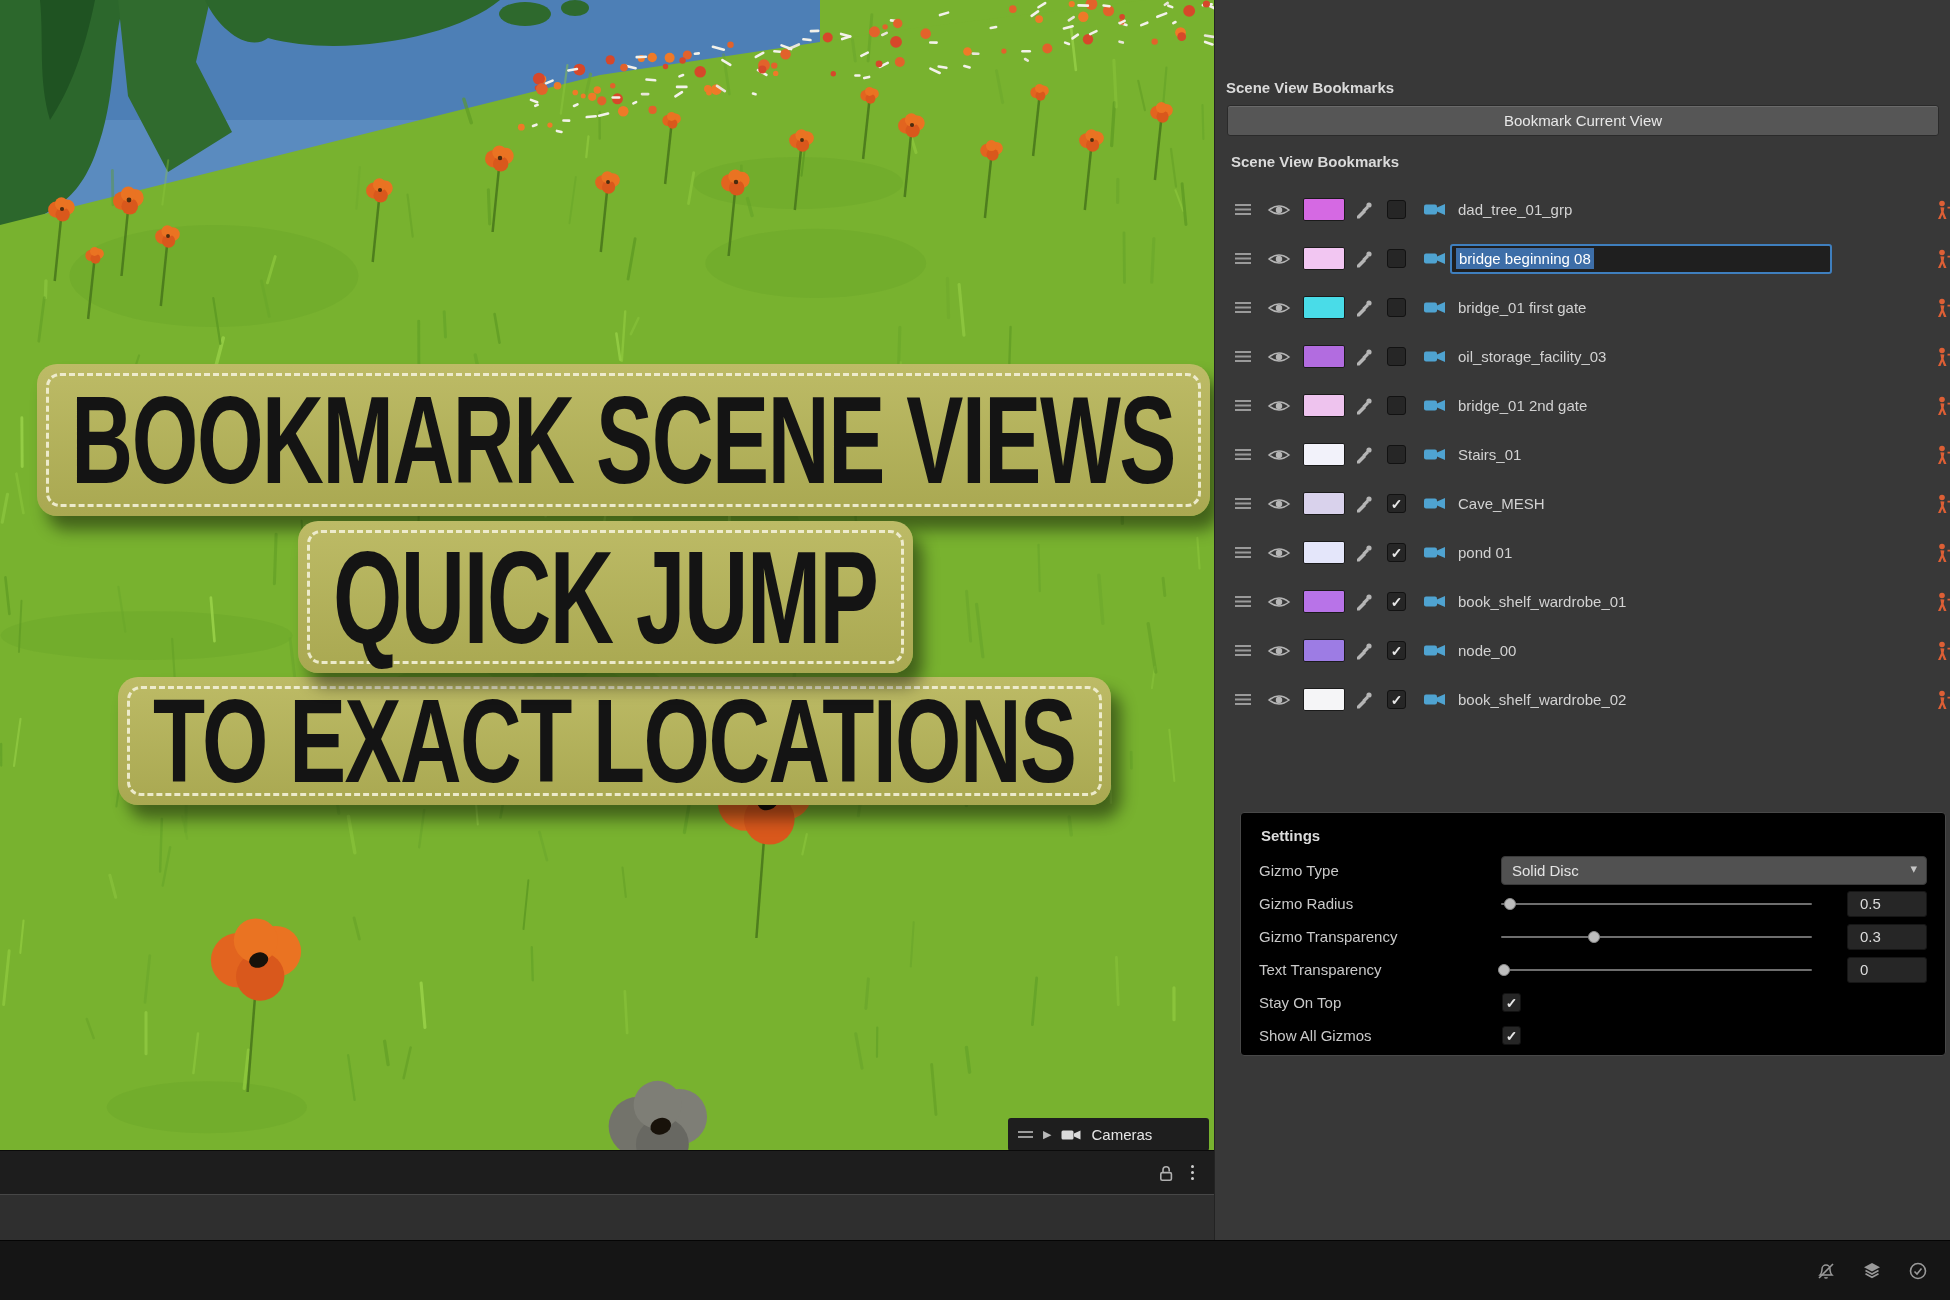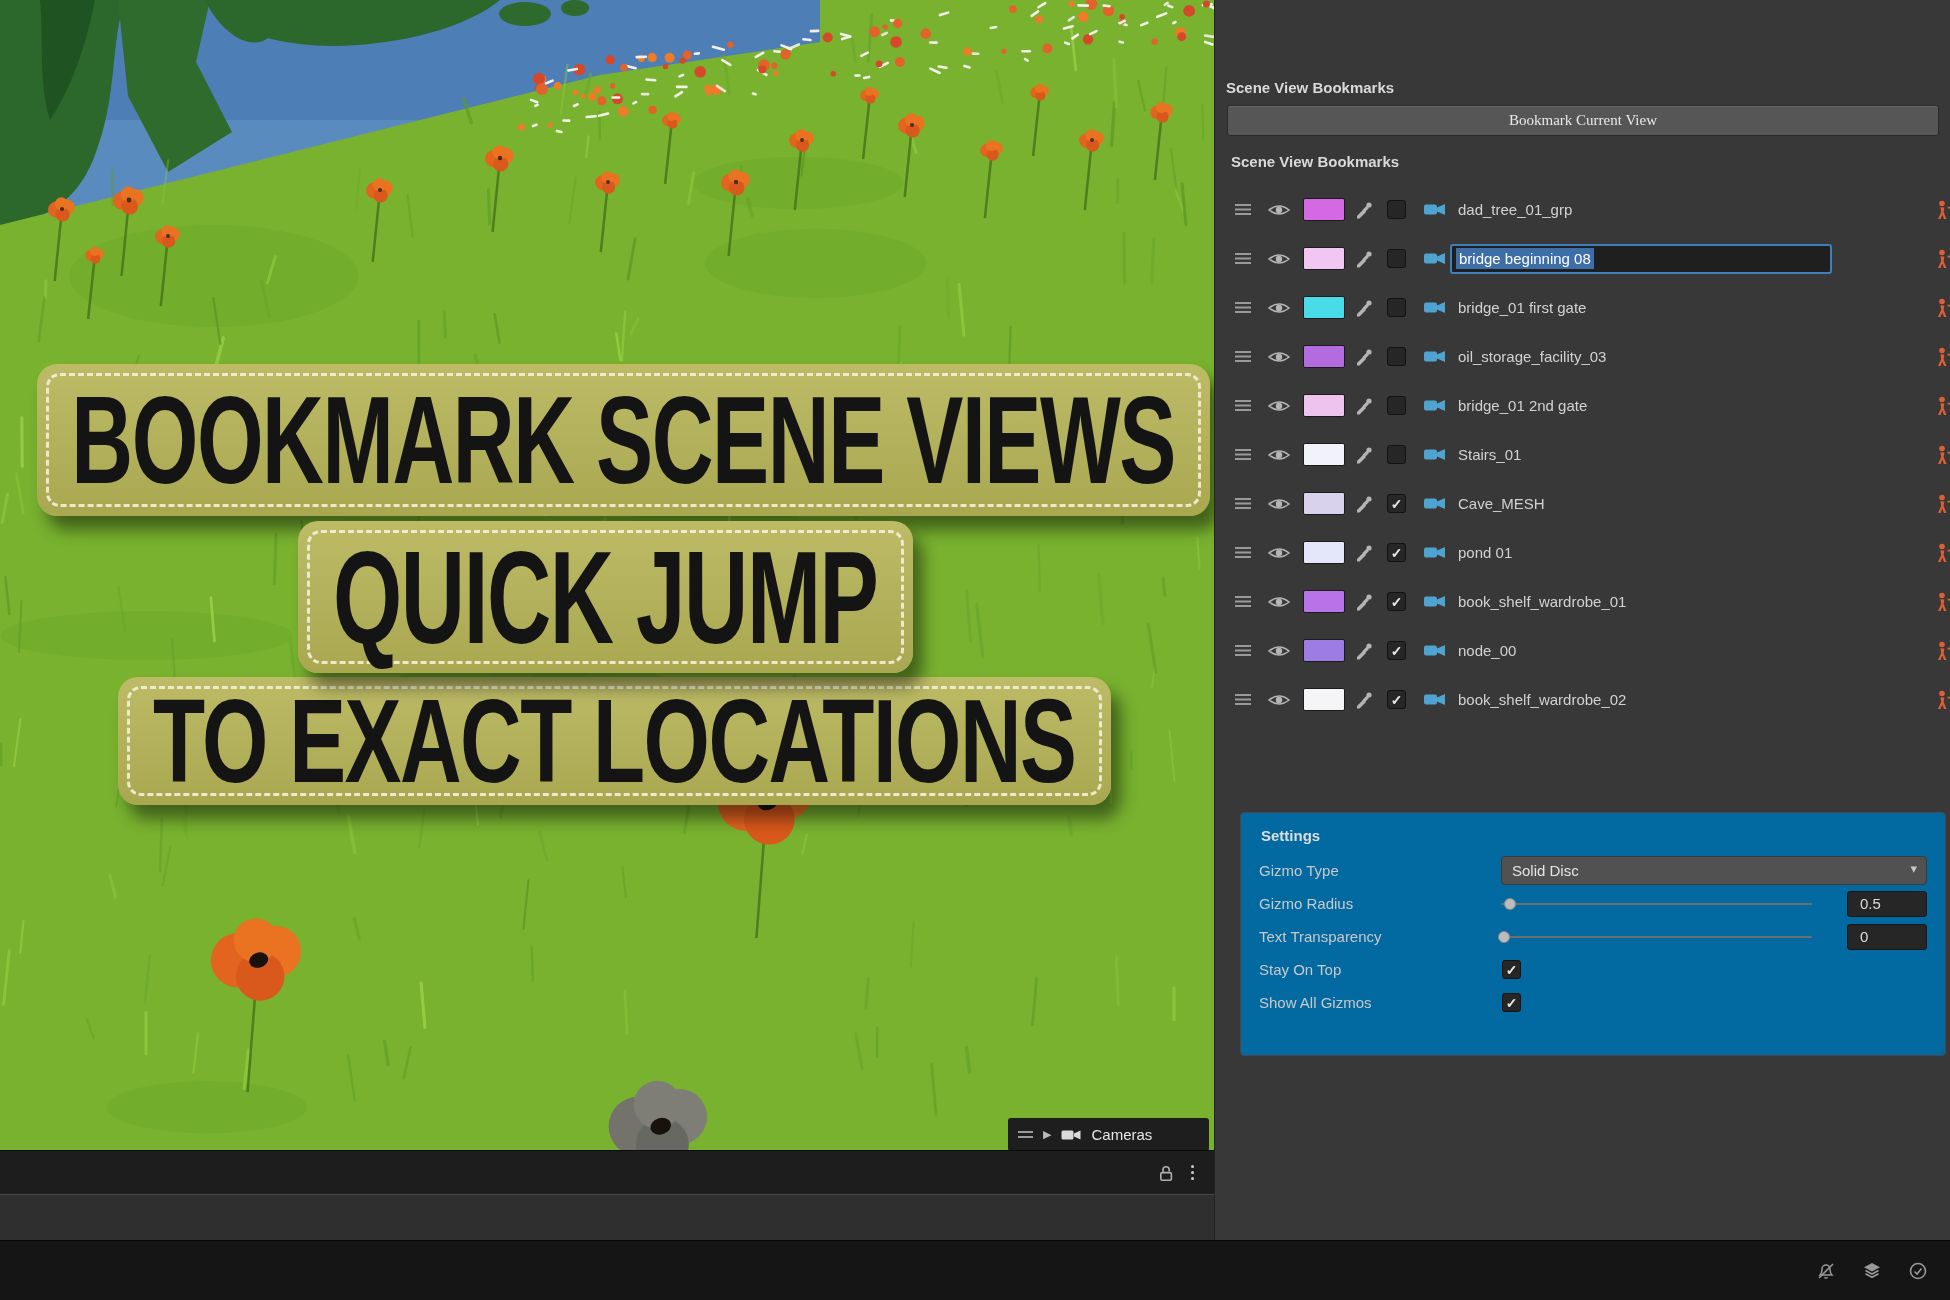--- a/index.html
+++ b/index.html
@@ -31,21 +31,21 @@
   .bar-lock{position:absolute;left:0;top:1150px;width:1214px;height:44px;background:#1d1d1d;border-top:1px solid #0b0b0b;
             display:flex;align-items:center;justify-content:flex-end;gap:17px;padding-right:20px;box-sizing:border-box;}
   .bar-mid{position:absolute;left:0;top:1194px;width:1214px;height:46px;background:#2f2f2f;border-top:1px solid #474747;}
   .bar-bottom{position:absolute;left:0;top:1240px;width:1950px;height:60px;background:#151515;border-top:1px solid #050505;
             display:flex;align-items:center;justify-content:flex-end;gap:26px;padding-right:22px;box-sizing:border-box;}
 
   
   .panel{position:absolute;left:1214px;top:0;width:736px;height:1240px;background:#383838;border-left:1px solid #232323;overflow:hidden;}
   .p-title{position:absolute;top:79px;left:11px;font-weight:700;font-size:15px;color:#dadada;}
   .bm-btn{position:absolute;top:105px;left:12px;width:712px;height:31px;background:#565656;border:1px solid #2a2a2a;
-          border-radius:3px;color:#e8e8e8;font-size:15px;font-family:Liberation Serif, serif;
+          border-radius:3px;color:#e8e8e8;font-size:15px;font-family:Liberation Sans, sans-serif;
           box-shadow:inset 0 1px 0 #6a6a6a;cursor:pointer;}
   .p-title2{position:absolute;top:153px;left:16px;font-weight:700;font-size:15px;color:#dadada;}
   .bm-list{position:absolute;top:185px;left:0;width:796px;}
 
   .bm-row{display:flex;align-items:center;height:49px;padding:0 14px 0 20px;box-sizing:border-box;}
   .cut-row{position:absolute;top:-37px;left:0;width:736px;}
   .drag{width:17px;height:11px;position:relative;margin-right:15px;flex:none;cursor:grab;}
   .drag::before{content:"";position:absolute;left:0;top:0;width:16px;height:2px;background:#9a9a9a;
           box-shadow:0 4.5px 0 #9a9a9a,0 9px 0 #9a9a9a;}
   .icon-btn{flex:none;display:flex;align-items:center;justify-content:center;cursor:pointer;}
@@ -61,21 +61,21 @@
   .mid{flex:1;display:flex;align-items:center;min-width:0;}
   .bm-name{font-size:15px;color:#d2d2d2;white-space:nowrap;overflow:hidden;}
   .bm-field{width:382px;height:30px;background:#1f1f1f;border:2px solid #3f7fbe;border-radius:3px;
       display:flex;align-items:center;padding:0 4px;box-sizing:border-box;margin-left:-8px;}
   .sel{background:#3d6ea8;color:#fff;font-size:15px;padding:2px 3px;white-space:nowrap;}
   .jump{width:24px;margin-right:17px;}
   .minus{width:20px;height:20px;flex:none;display:flex;align-items:center;justify-content:center;color:#c6c6c6;
       font-size:19px;background:#404040;border:1px solid #333;border-radius:3px;cursor:pointer;line-height:1;}
 
   
-  .settings-box{position:absolute;top:812px;left:25px;width:706px;height:244px;background:#0369a1;
+  .settings-box{position:absolute;top:812px;left:25px;width:706px;height:244px;background:#000000;
       border:1px solid #484848;border-radius:4px;box-sizing:border-box;padding:12px 18px;}
   .s-title{font-weight:700;font-size:15px;color:#dcdcdc;margin:2px 0 10px 2px;}
   .s-row{display:grid;grid-template-columns:242px 1fr;align-items:center;height:33px;}
   .s-label{font-size:15px;color:#c9c9c9;}
   .dropdown{position:relative;height:27px;background:#515151;border:1px solid #3a3a3a;border-radius:4px;
       display:flex;align-items:center;padding:0 10px;color:#e4e4e4;font-size:15px;cursor:pointer;}
   .dd-caret{position:absolute;right:9px;top:4px;color:#c6c6c6;font-size:13px;}
   .slider-wrap{display:flex;align-items:center;gap:10px;}
   .track{position:relative;flex:1;height:2px;background:#6e6e6e;border-radius:1px;cursor:pointer;}
   .knob{position:absolute;top:-5px;width:12px;height:12px;border-radius:50%;background:#bdbdbd;border:1px solid #8a8a8a;box-sizing:border-box;cursor:grab;}
@@ -1040,20 +1040,29 @@
           <div class="s-row">
     <span class="s-label">Gizmo Radius</span>
     <div class="slider-wrap">
       <div class="track">
                 <div class="knob" style="left: calc(3% - 6px);"></div>
               </div>
       <div class="field">0.5</div>
     </div>
   </div>
           <div class="s-row">
+    <span class="s-label">Gizmo Transparency</span>
+    <div class="slider-wrap">
+      <div class="track">
+                <div class="knob" style="left: calc(30% - 6px);"></div>
+              </div>
+      <div class="field">0.3</div>
+    </div>
+  </div>
+          <div class="s-row">
     <span class="s-label">Text Transparency</span>
     <div class="slider-wrap">
       <div class="track">
                 <div class="knob" style="left: calc(1% - 6px);"></div>
               </div>
       <div class="field">0</div>
     </div>
   </div>
           <div class="s-row">
     <span class="s-label">Stay On Top</span>

